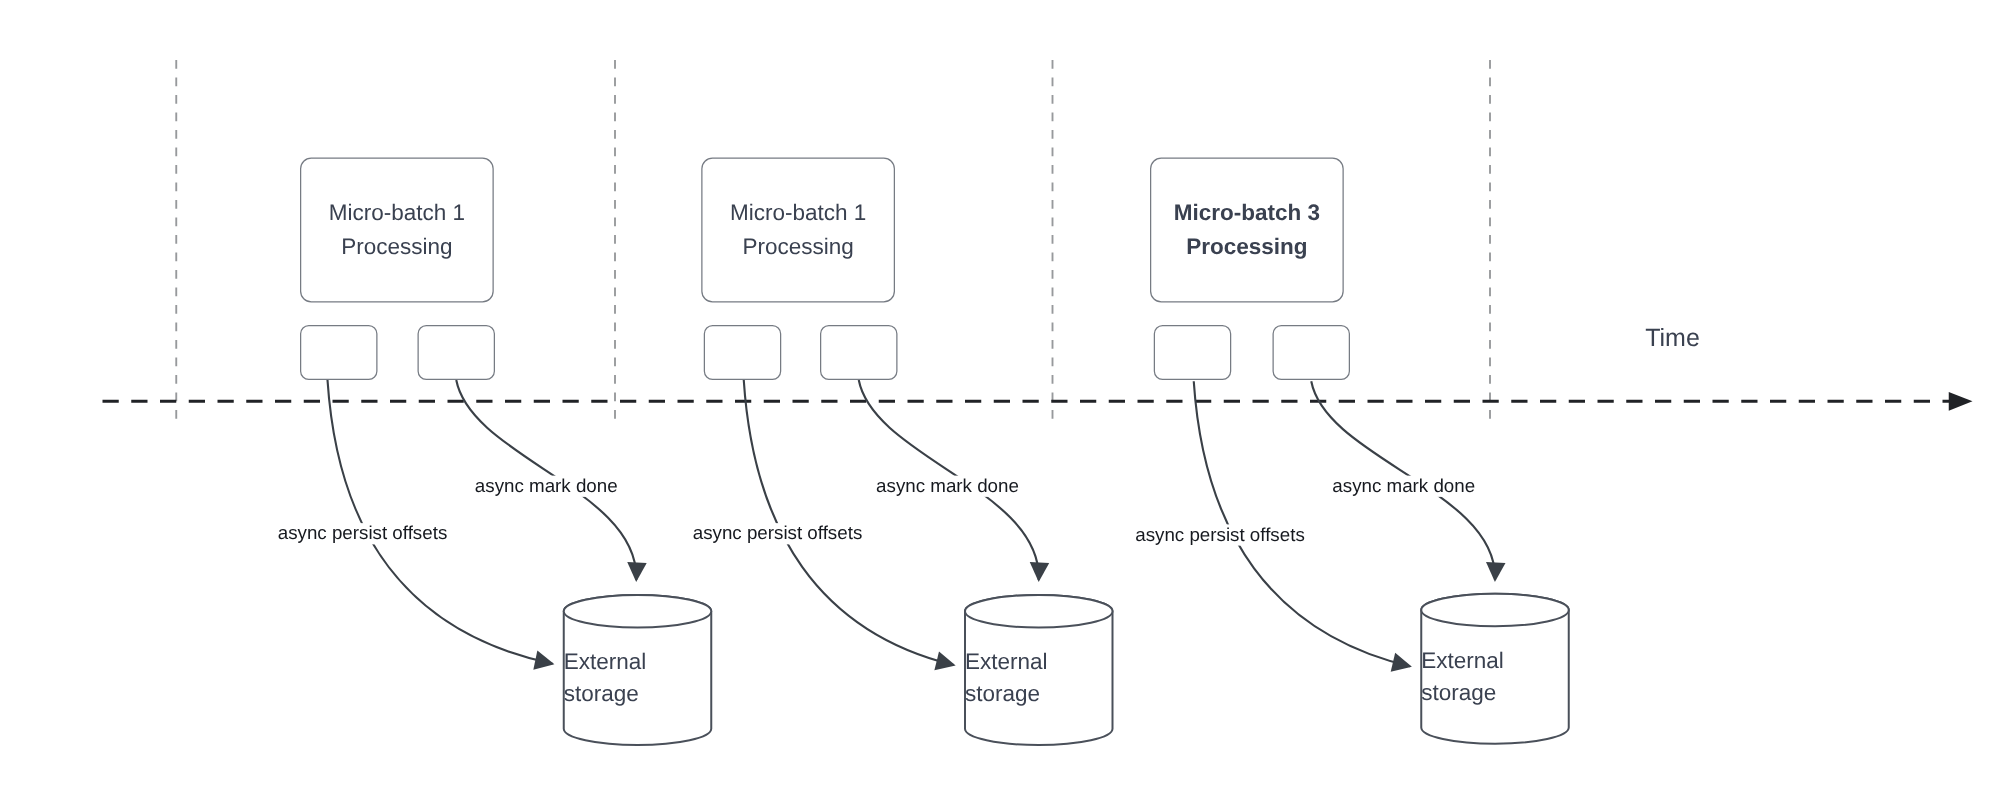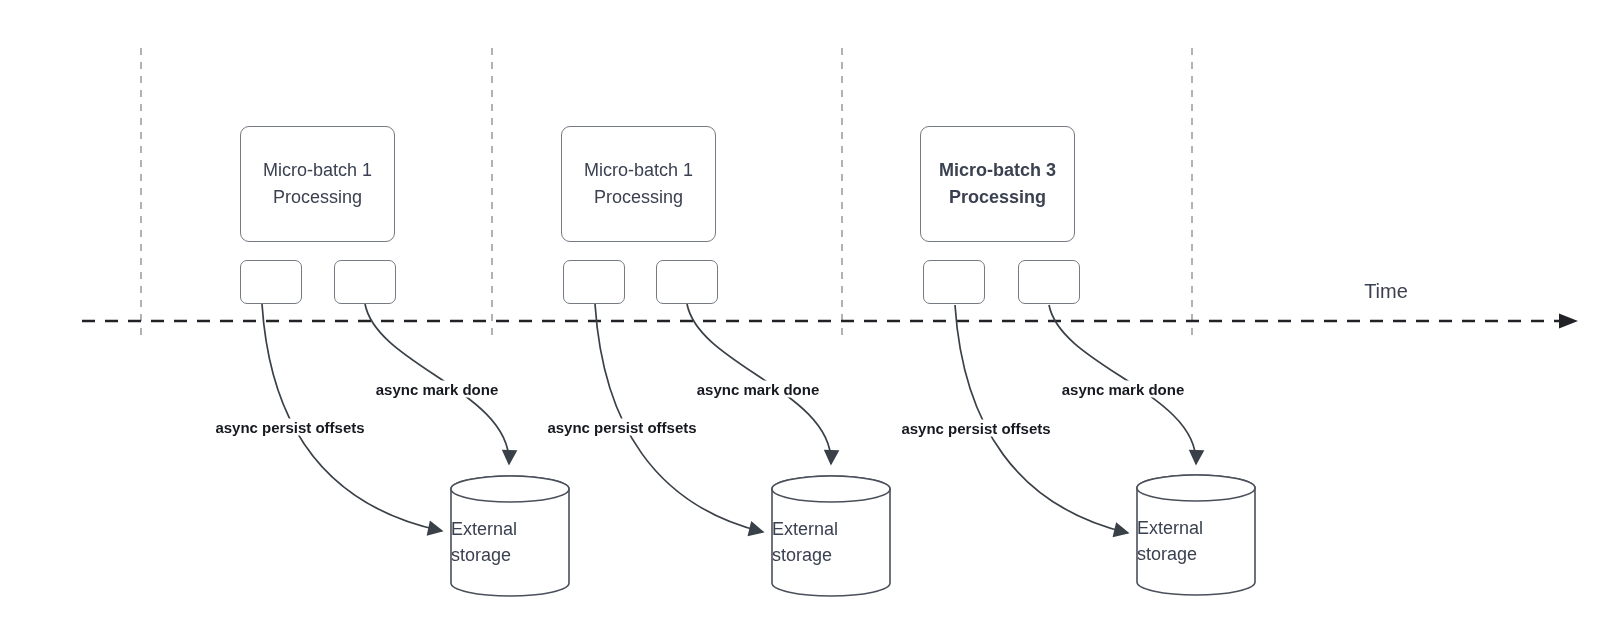--- a/index.html
+++ b/index.html
@@ -51,21 +51,21 @@
     line-height: 26px;
     color: #3a4150;
   }
   .edge-label {
     position: absolute;
     transform: translate(-50%, -50%);
     background: #ffffff;
     padding: 0 3px;
     white-space: nowrap;
     font-size: 15px;
-    font-weight: bold;
+    font-weight: normal;
     color: #16191f;
   }
   .time-label {
     position: absolute;
     transform: translate(-50%, -50%);
     font-size: 20px;
     color: #3a4150;
     white-space: nowrap;
   }
 </style>
@@ -105,21 +105,21 @@
     <g>
       <path d="M 772 489 L 772 583 A 59 13 0 0 0 890 583 L 890 489 A 59 13 0 0 0 772 489 Z" fill="#ffffff" stroke="#4a505a" stroke-width="1.6"></path>
       <ellipse cx="831" cy="489" rx="59" ry="13" fill="#ffffff" stroke="#4a505a" stroke-width="1.6"></ellipse>
     </g>
     <g>
       <path d="M 1137 488 L 1137 582 A 59 13 0 0 0 1255 582 L 1255 488 A 59 13 0 0 0 1137 488 Z" fill="#ffffff" stroke="#4a505a" stroke-width="1.6"></path>
       <ellipse cx="1196" cy="488" rx="59" ry="13" fill="#ffffff" stroke="#4a505a" stroke-width="1.6"></ellipse>
     </g>
   </svg>
 
-  <div class="time-label" style="left:1386px; top:271px;margin-top:20px;">Time</div>
+  <div class="time-label" style="left:1338px; top:271px;">Time</div>
 
   <div>
     <div class="big-box" style="left:240px; top:126px; width:155px; height:116px;">
       <div>
         <div>Micro-batch 1</div>
         <div>Processing</div>
       </div>
     </div>
     <div class="small-box" style="left:240px; top:260px;"></div>
     <div class="small-box" style="left:334px; top:260px;"></div>

